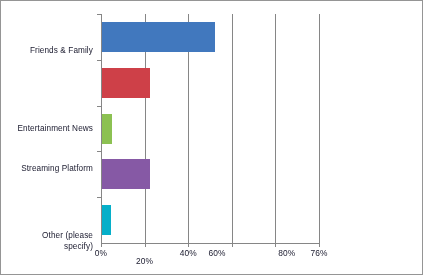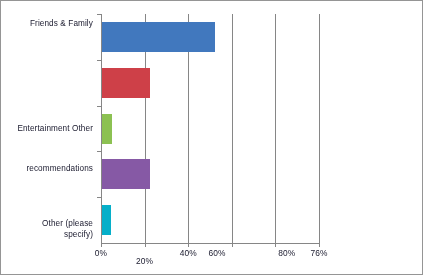--- a/index.html
+++ b/index.html
@@ -136,32 +136,32 @@
         <div class="bar-row" style="top: 145.3px; width: 47.96px;">
           <div class="bar" style="width: 100%; background: rgb(134, 89, 165);"></div>
         </div>
         <div class="bar-row" style="top: 191.1px; width: 8.72px;">
           <div class="bar" style="width: 100%; background: rgb(6, 175, 201);"></div>
         </div>
       </div>
   </div>
 
   <div id="cat-labels">
-      <div class="cat-label" style="top: 17px; padding-left: 28px;">
+      <div class="cat-label" style="top: 44px; padding-left: 28px;">
         <div>Friends &amp; Family</div>
       </div>
       <div class="cat-label" style="top: 70.7px;">
       </div>
       <div class="cat-label" style="top: 122px;">
-        <div>Entertainment  Other</div>
+        <div>Entertainment  News</div>
       </div>
       <div class="cat-label" style="top: 162.3px;">
-        <div>recommendations</div>
+        <div>Streaming Platform</div>
       </div>
-      <div class="cat-label" style="top: 217px; margin-left: 25px;">
+      <div class="cat-label" style="top: 229px; margin-left: 25px;">
         <div>Other (please specify)</div>
       </div>
     </div>
   <div id="x-labels">
       <div class="x-label" style="left: 100px;">0%</div>
       <div class="x-label" style="left: 143.6px; margin-top: 8px;">20%</div>
       <div class="x-label" style="left: 187.2px;">40%</div>
       <div class="x-label" style="left: 216px;">60%</div>
       <div class="x-label" style="left: 274.4px; text-align: right;">80%</div>
       <div class="x-label" style="left: 318px;">76%</div>

